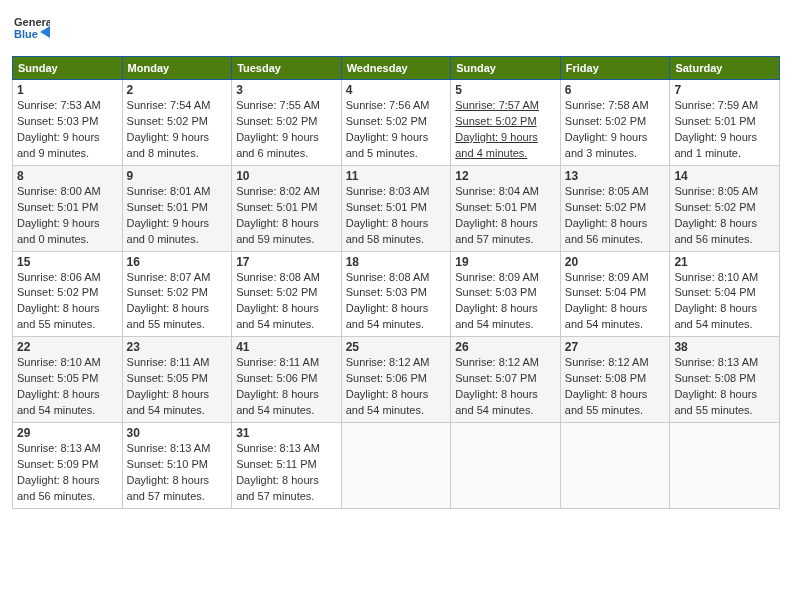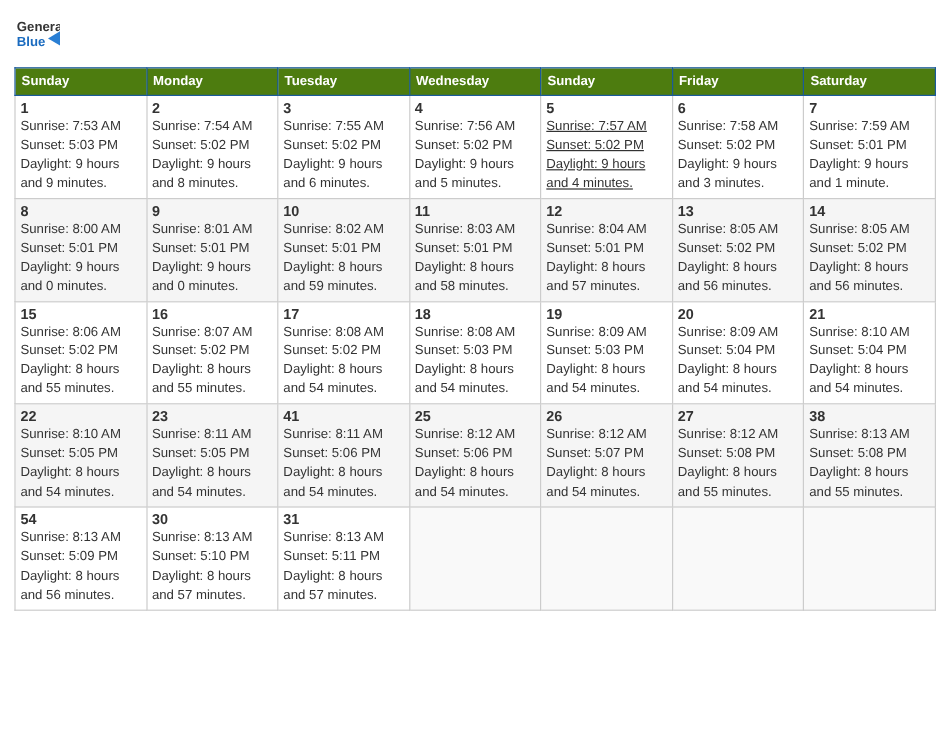--- a/index.html
+++ b/index.html
@@ -311,21 +311,21 @@
           <td>
             <span class="day-num">38</span>
             <div class="day-info" style="white-space: pre-line;">Sunrise: 8:13 AM
 Sunset: 5:08 PM
 Daylight: 8 hours
 and 55 minutes.</div>
           </td>
         </tr>
         <tr>
           <td>
-            <span class="day-num">54</span>
+            <span class="day-num">29</span>
             <div class="day-info" style="white-space: pre-line;">Sunrise: 8:13 AM
 Sunset: 5:09 PM
 Daylight: 8 hours
 and 56 minutes.</div>
           </td>
           <td>
             <span class="day-num">30</span>
             <div class="day-info" style="white-space: pre-line;">Sunrise: 8:13 AM
 Sunset: 5:10 PM
 Daylight: 8 hours

